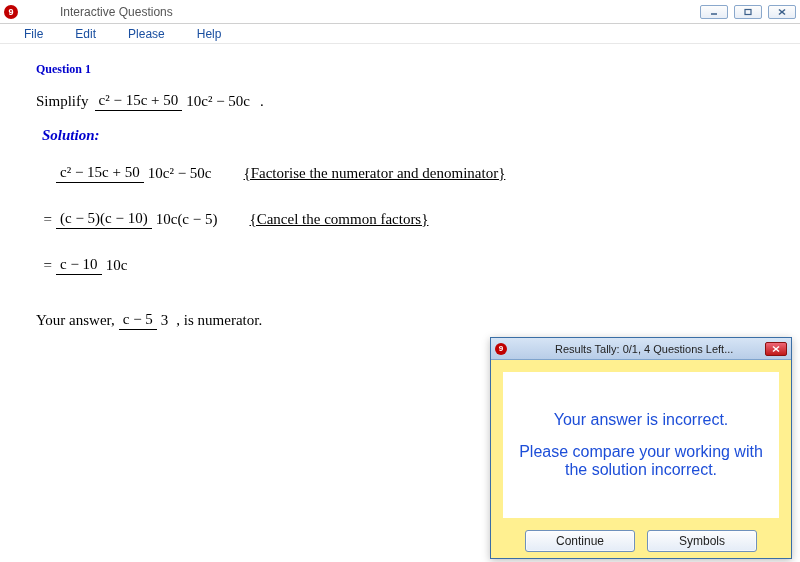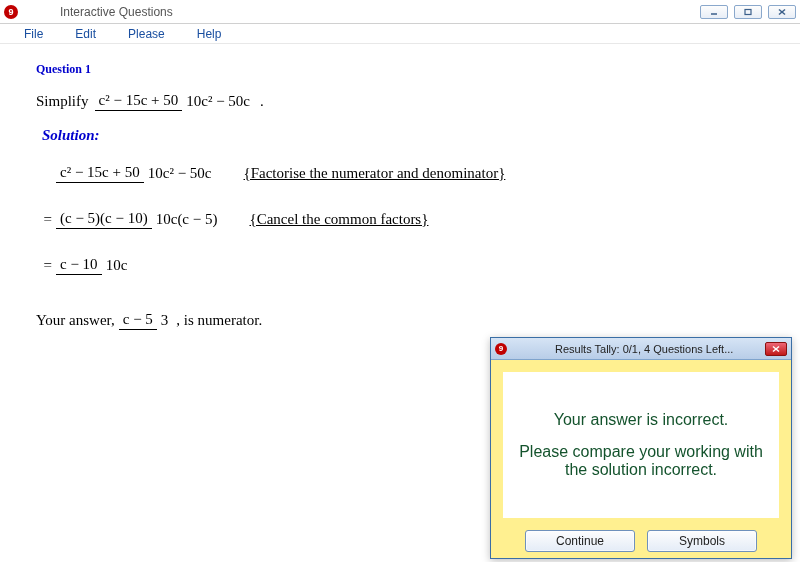--- a/index.html
+++ b/index.html
@@ -127,21 +127,21 @@
   .tally-body {
     margin: 12px;
     background: #fff;
     height: 146px;
     display:flex;
     flex-direction:column;
     align-items:center;
     justify-content:center;
     font-family: Arial, sans-serif;
     font-size: 16px;
-    color: #14532d;
+    color: #1d4ed8;
     text-align:center;
     padding: 8px 14px;
   }
   .tally-body .line1 { margin-bottom: 14px; }
   .tally-buttons {
     display:flex;
     justify-content:center;
     gap: 12px;
     padding: 0 12px 10px;
   }

